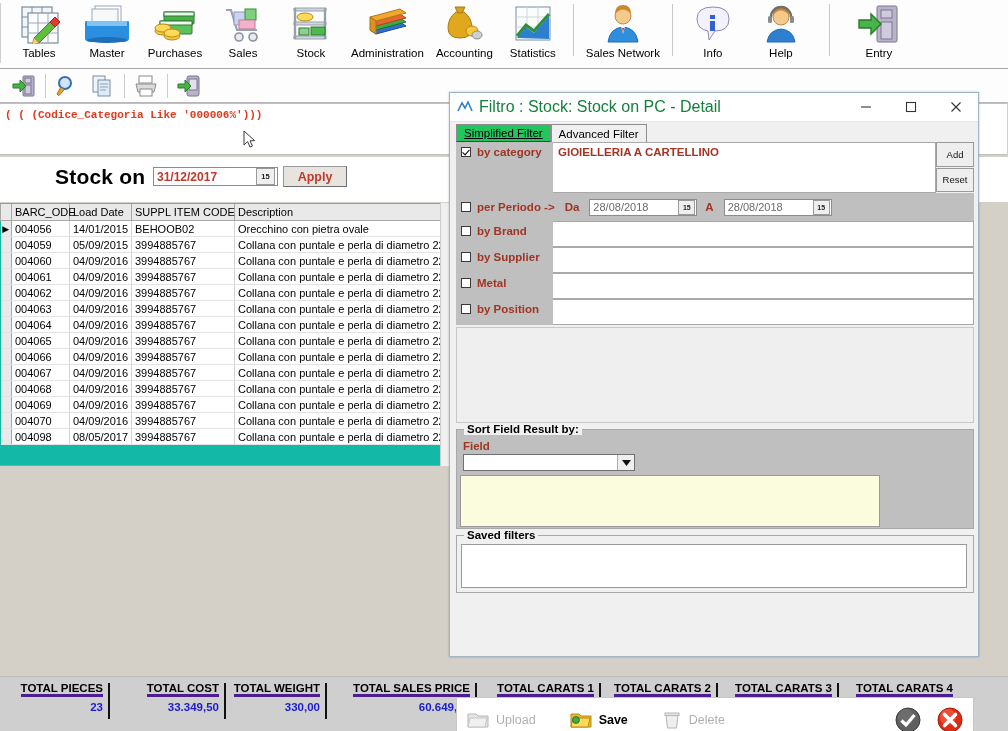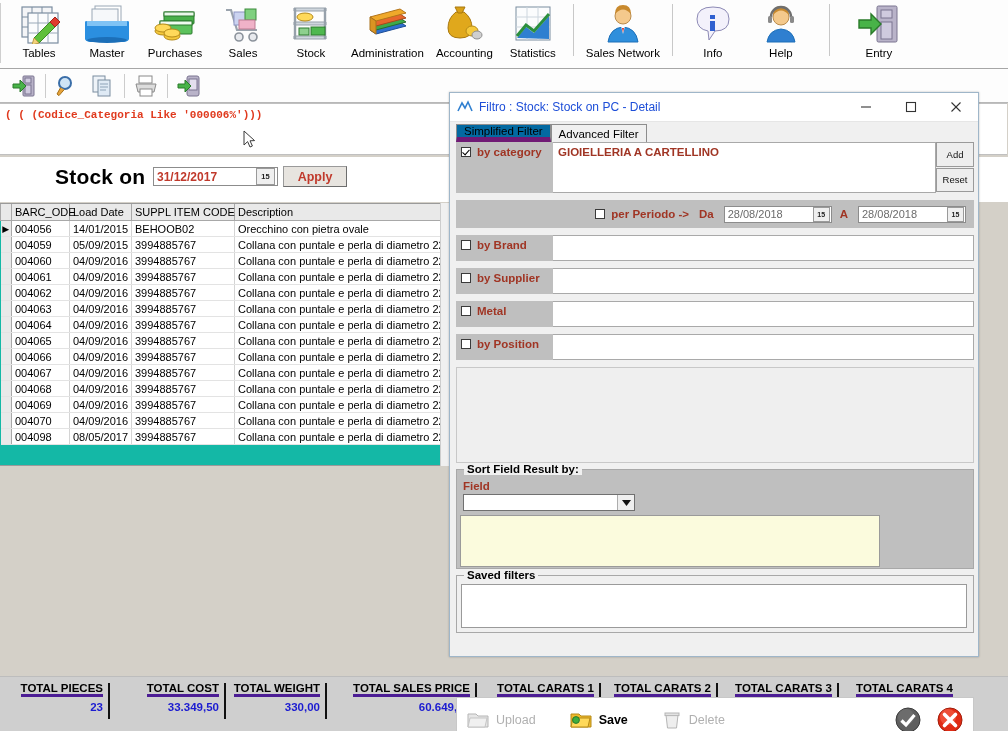--- a/index.html
+++ b/index.html
@@ -120,36 +120,36 @@
   .dlg{
     position:absolute;left:449px;top:92px;width:530px;height:565px;
     background:#f0f0f0;border:1px solid #9fb6c9;
     box-shadow:0 0 2px rgba(0,0,0,.25);box-sizing:border-box;
   }
   .dlg-title{
     height:28px;background:#ffffff;display:flex;align-items:center;
     border-bottom:1px solid #e6e6e6;
   }
   .dlg-title .tic{width:16px;height:16px;margin:0 6px 0 7px;}
-  .dlg-title .ttxt{font-size:12px;color:#1d4ed8;flex:1;}
+  .dlg-title .ttxt{font-size:16px;color:#15803d;flex:1;}
   .wbtn{width:45px;height:28px;display:flex;align-items:center;justify-content:center;color:#222;}
   .wbtn svg{display:block;}
 
   .tabs{height:20px;background:#f0f0f0;display:flex;align-items:flex-end;padding-left:6px;}
   .tab{
     height:18px;padding:0 7px;font-size:11.5px;color:#000;
     display:flex;align-items:center;box-sizing:border-box;
     border-left:1px solid #8d8d8d;border-top:1px solid #8d8d8d;border-right:1px solid #8d8d8d;
     background:#f0f0f0;
   }
-  .tab.active{background:#0369a1;border-bottom:5px solid #701a75;position:relative;z-index:2;}
+  .tab.active{background:#22c55e;border-bottom:1px solid #701a75;position:relative;z-index:2;text-decoration:underline;}
 
   .dlg-body{position:absolute;left:6px;top:49px;width:518px;height:460px;}
 
-  .frow{display:flex;margin-bottom:7px;justify-content:flex-end;}
+  .frow{display:flex;margin-bottom:0;}
   .flabel{
     width:97px;background:#bfbfbf;display:flex;align-items:flex-start;
     padding:4px 0 0 5px;box-sizing:border-box;
   }
   .flabel .chk{
     width:10px;height:10px;background:#fff;border:1px solid #3a3a3a;
     margin-right:6px;margin-top:1px;position:relative;flex:0 0 auto;box-sizing:border-box;
   }
   .flabel .chk.on:after{
     content:"";position:absolute;left:2px;top:0px;width:3px;height:6px;

